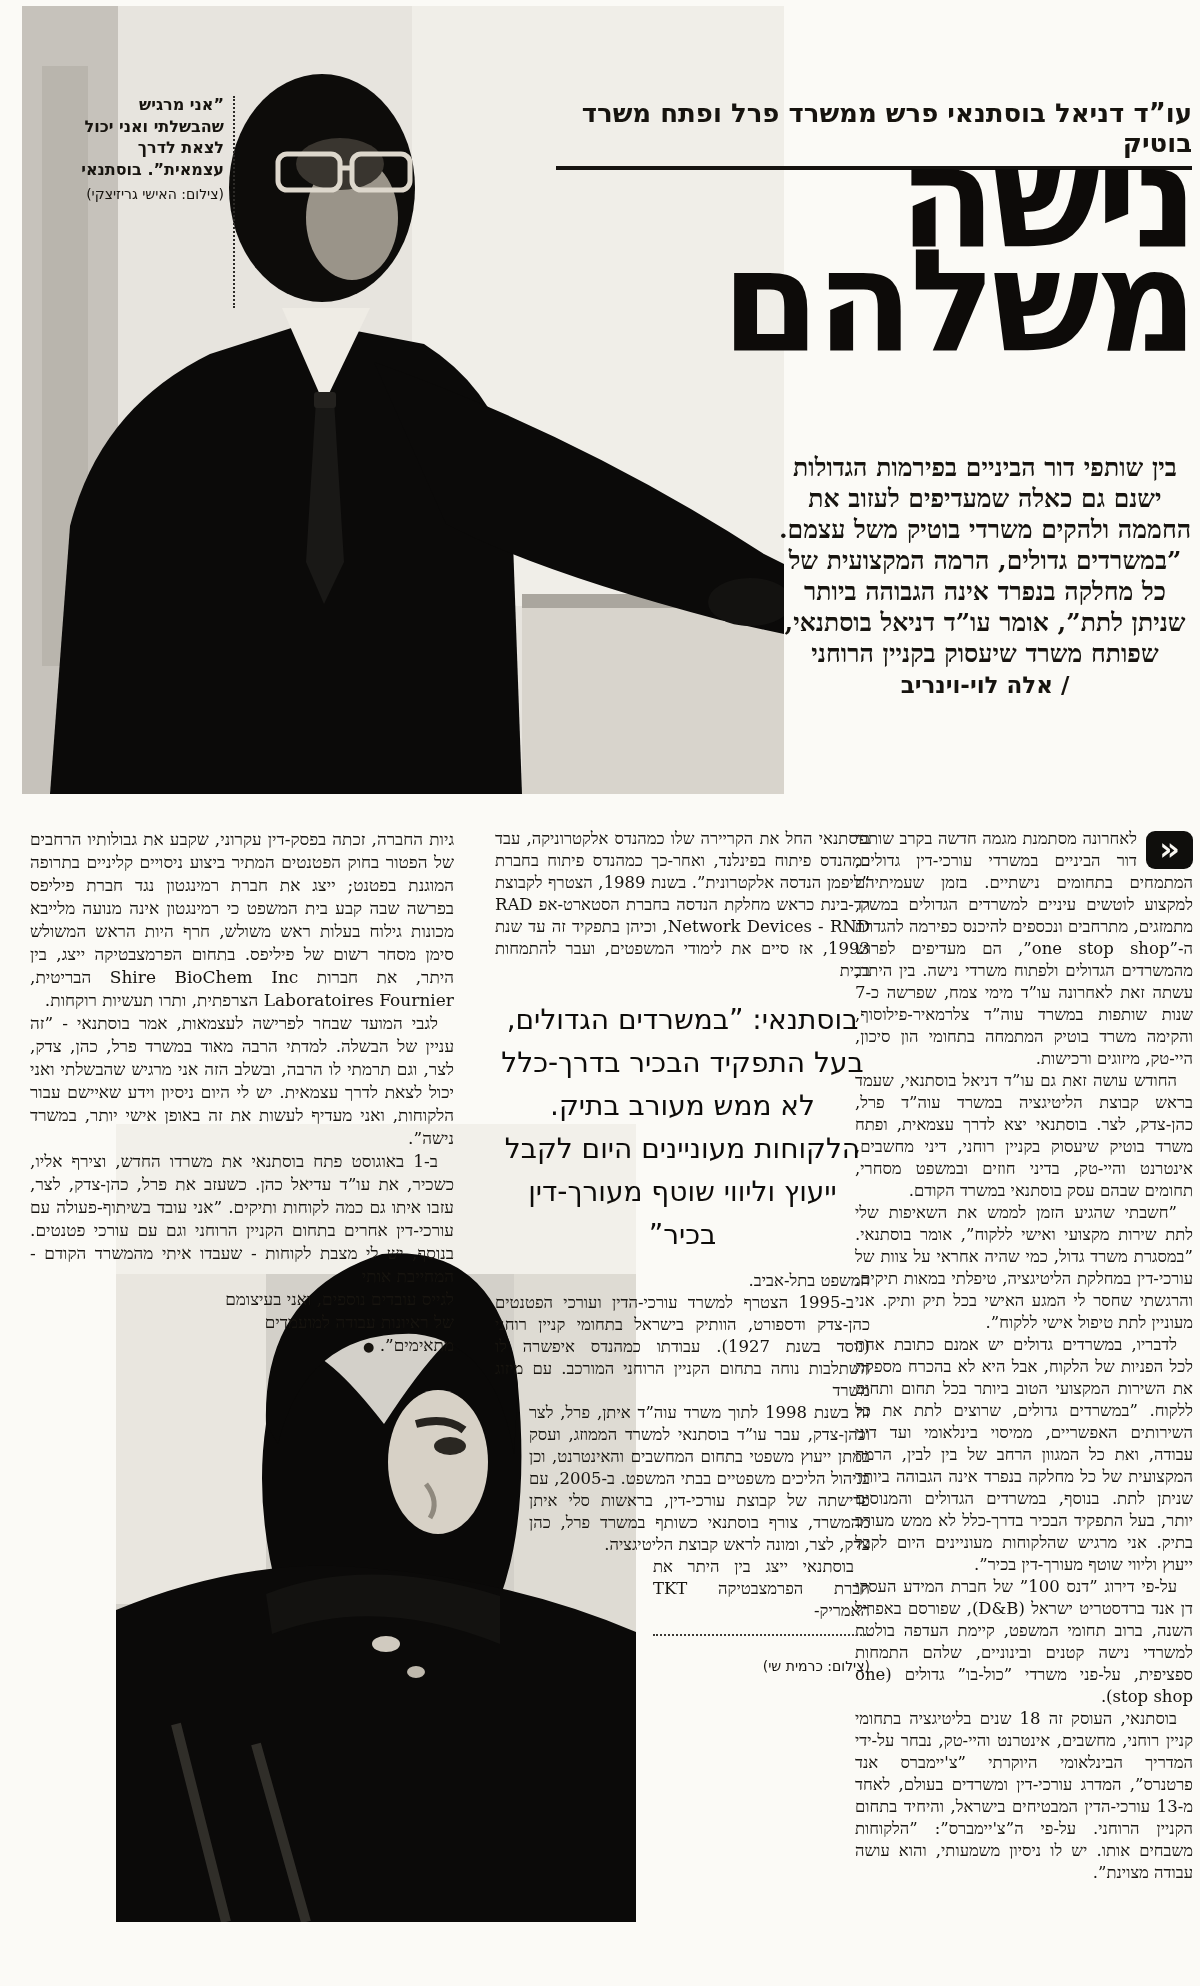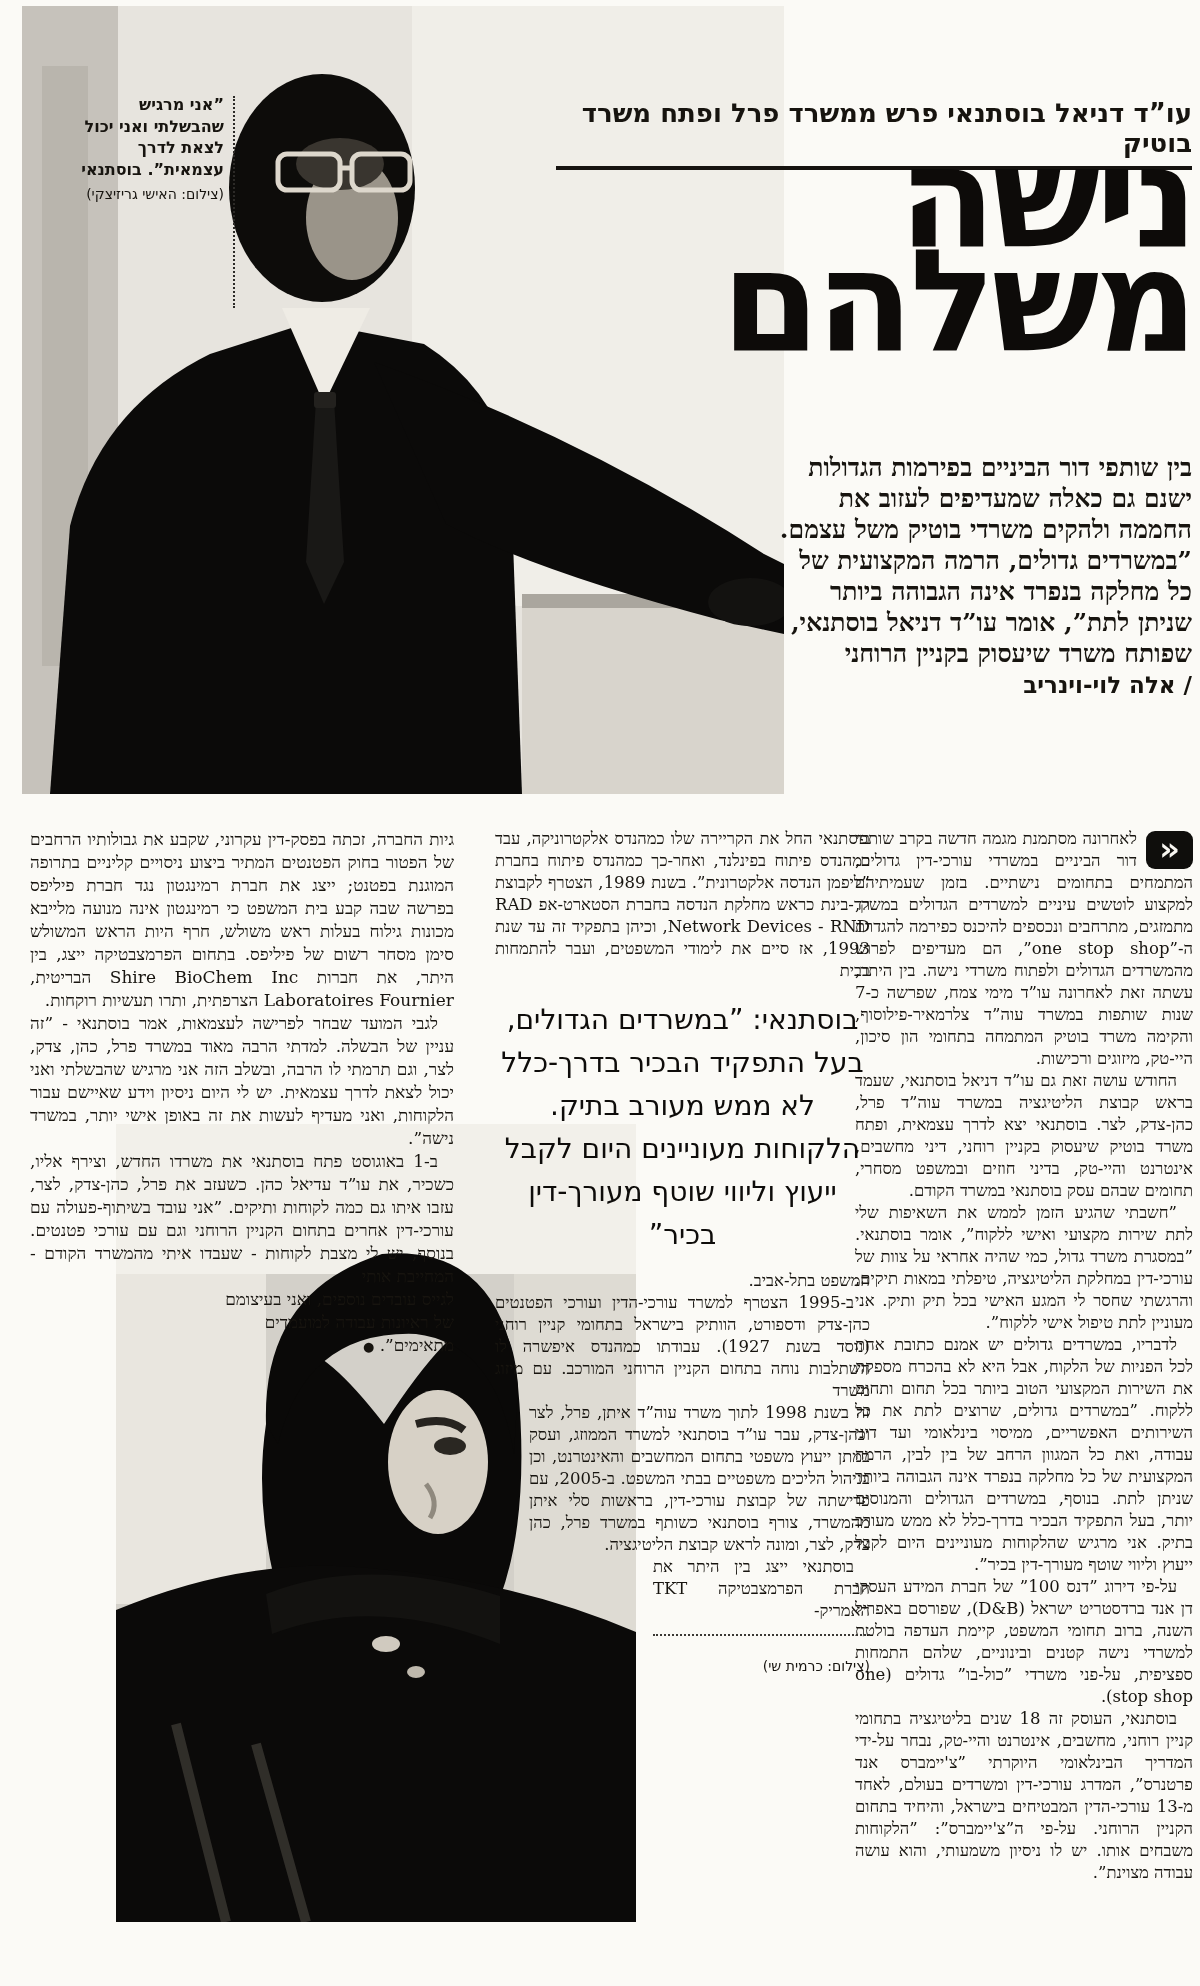--- a/index.html
+++ b/index.html
@@ -9,21 +9,21 @@
   .kicker{position:absolute;top:98px;right:8px;width:636px;
           font-family:"DejaVu Sans",sans-serif;font-weight:bold;font-size:26px;
           text-align:right;border-bottom:4px solid #161310;padding-bottom:8px;}
   
   .headline{position:absolute;top:146px;right:6px;text-align:right;
             font-family:"DejaVu Sans",sans-serif;font-weight:bold;
             font-size:142px;line-height:104px;letter-spacing:-4px;color:#0d0b09;}
   .headline span{display:block;}
   
   .lead{position:absolute;top:452px;right:8px;width:414px;
-        font-size:25px;line-height:31px;font-weight:bold;text-align:right;}
+        font-size:25px;line-height:31px;font-weight:bold;text-align:center;}
   .byline-name{font-family:"DejaVu Sans",sans-serif;font-size:23px;white-space:nowrap;}
   
   .photo-top{position:absolute;left:22px;top:6px;width:762px;height:788px;z-index:0;}
   .photo-bottom{position:absolute;left:116px;top:1124px;width:520px;height:798px;z-index:0;}
   .photo-top svg,.photo-bottom svg{display:block;width:100%;height:100%;}
   
   .caption-top{position:absolute;left:64px;top:94px;width:160px;z-index:3;
                font-family:"DejaVu Sans",sans-serif;
                font-weight:bold;font-size:16px;line-height:1.35;}
   .caption-top .credit{display:block;margin-top:5px;font-weight:normal;font-size:14px;}

